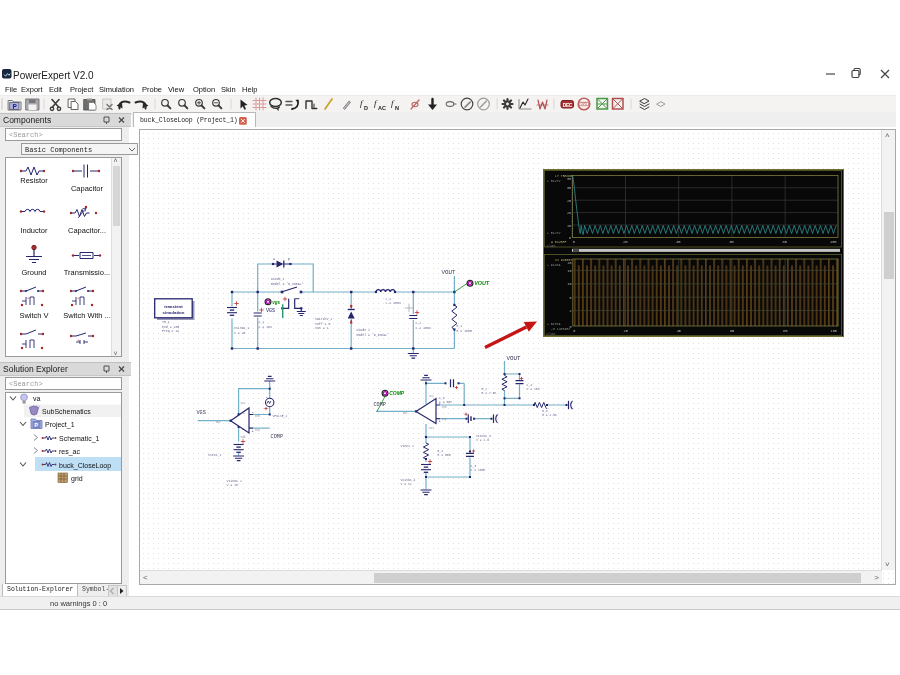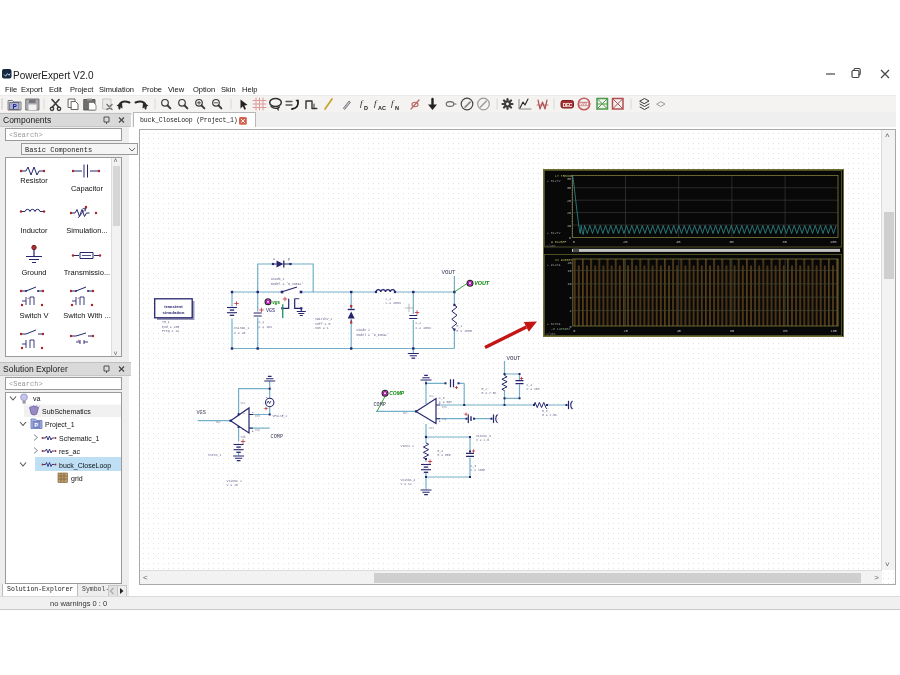--- a/index.html
+++ b/index.html
@@ -280,21 +280,21 @@
         <path d="M66,178 h4 m12,0 h4 M70,178 l10,-3"></path>
         <circle cx="65" cy="178" r="1.2" fill="#aa2222" stroke="none"></circle>
           <circle cx="87" cy="178" r="1.2" fill="#aa2222" stroke="none"></circle>
         <path d="M70,184 h4 m4,0 h4 m-8,-2 v4 m4,-4 v4" stroke-width="0.9"></path>
         <text x="71" y="183" font-size="4" fill="#aa2222" stroke="none">+</text>
       </g>
     </svg>
     <div class="ci" style="left:-1px;top:18px;">Resistor</div>
     <div class="ci" style="left:52px;top:26px;">Capacitor</div>
     <div class="ci" style="left:-1px;top:68px;">Inductor</div>
-    <div class="ci" style="left:52px;top:68px;">Simulation...</div>
+    <div class="ci" style="left:52px;top:68px;">Capacitor...</div>
     <div class="ci" style="left:-1px;top:110px;">Ground</div>
     <div class="ci" style="left:52px;top:110px;">Transmissio...</div>
     <div class="ci" style="left:-1px;top:153px;">Switch V</div>
     <div class="ci" style="left:52px;top:153px;">Switch With ...</div>
 
     <div style="position:absolute;right:0;top:0;width:9px;height:198px;background:#f2f2f2;border-left:1px solid #ddd;">
       <div class="sbarrow" style="left:1.5px;top:-1px;font-size:7px;">˄</div>
       <div class="sbarrow" style="left:1.5px;bottom:-1px;font-size:7px;">˅</div>
       <div style="position:absolute;left:1px;top:8px;width:7px;height:60px;background:#d6d6d6;"></div>
     </div>

